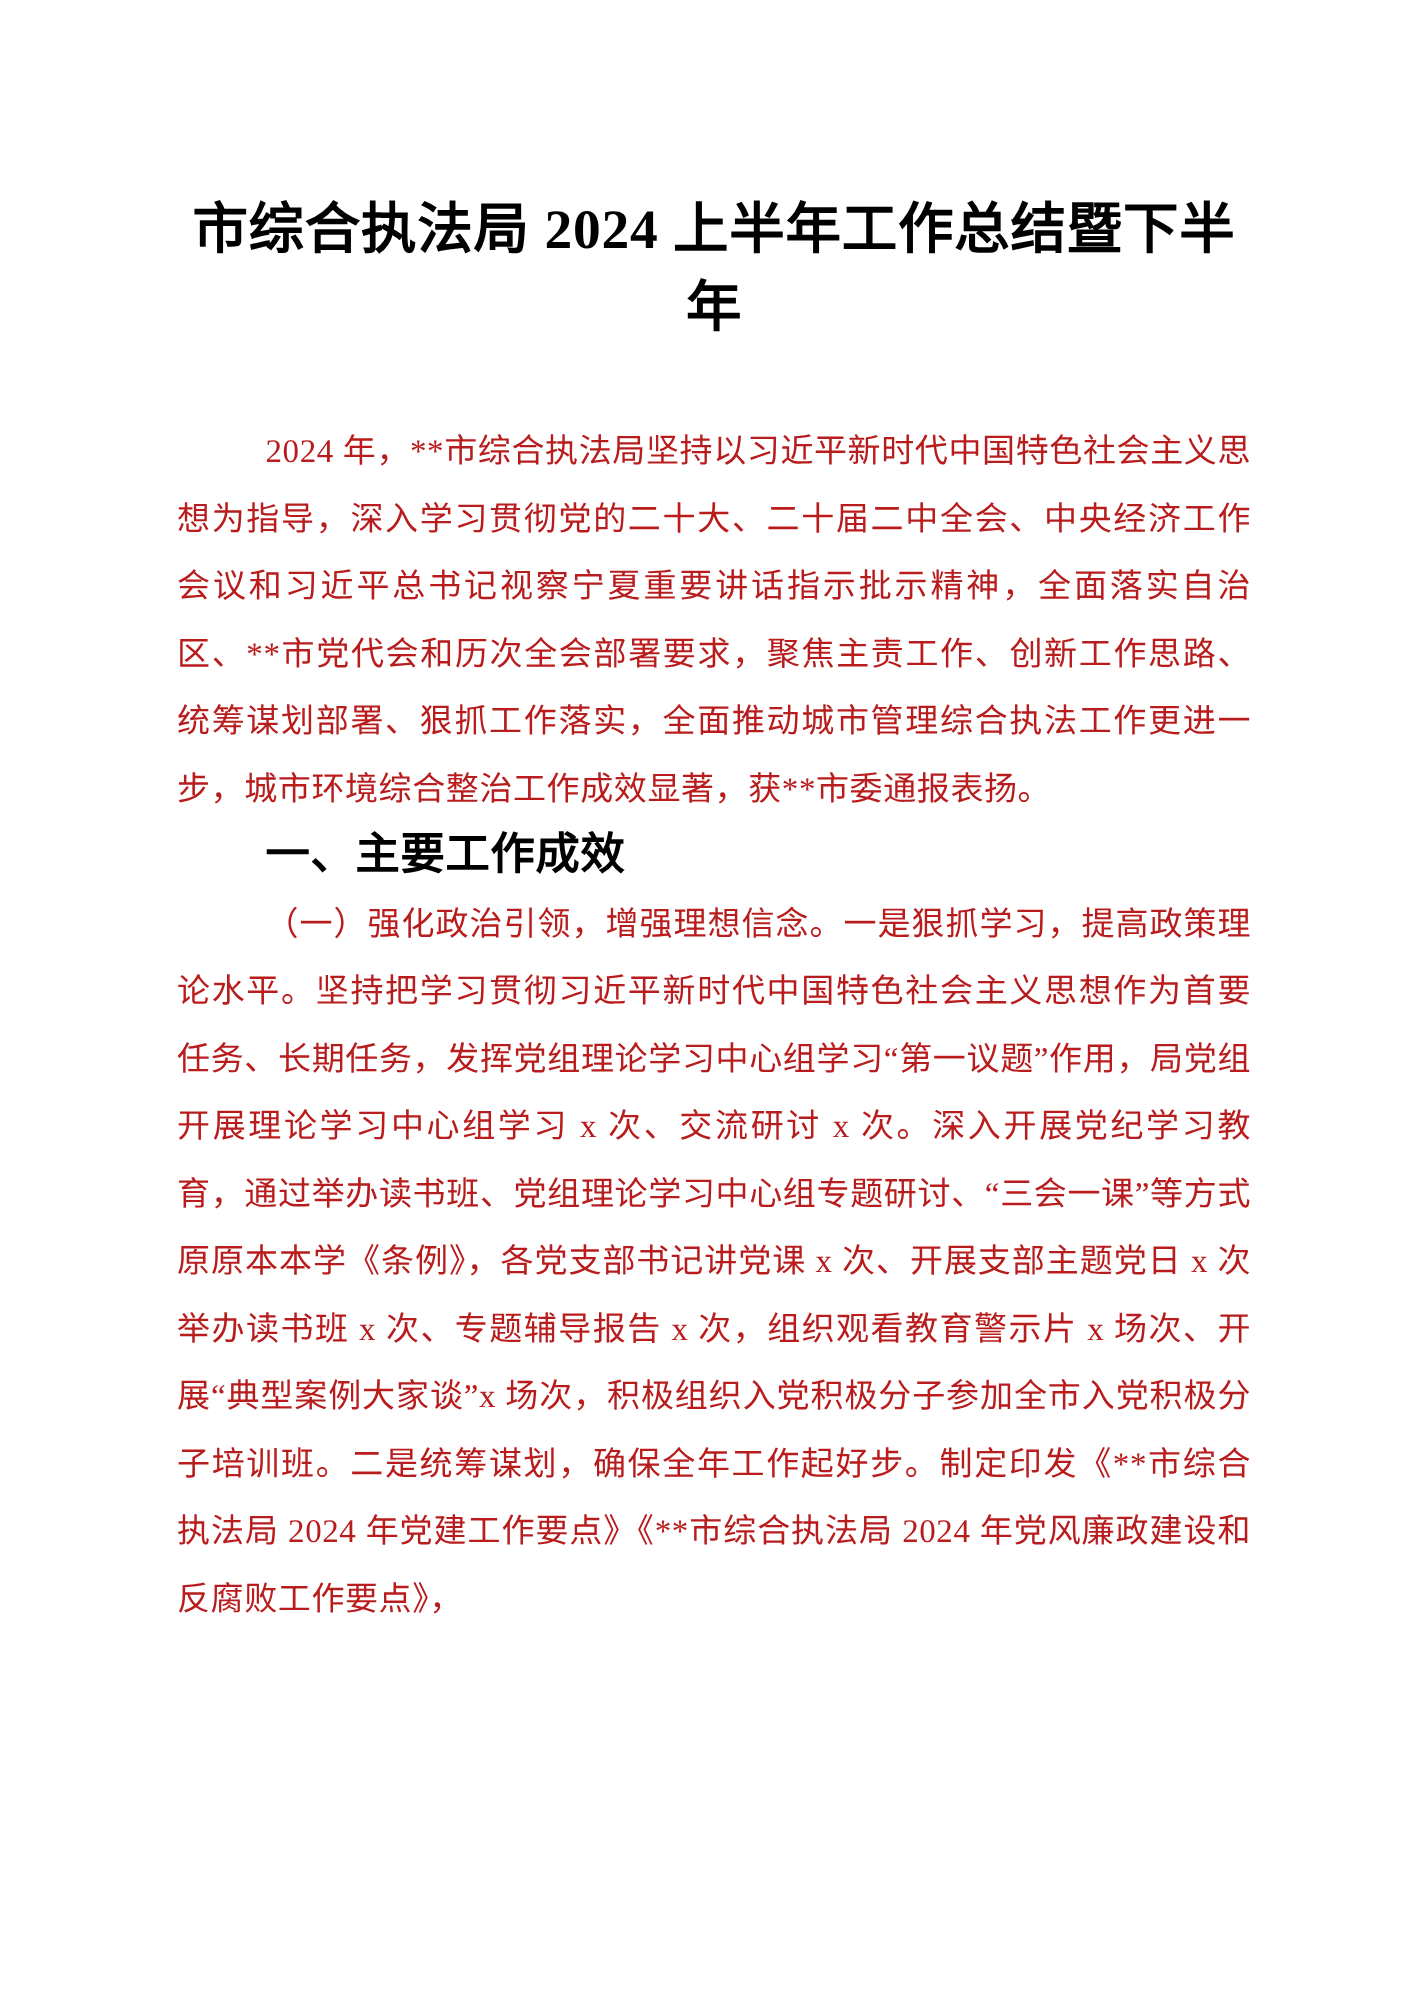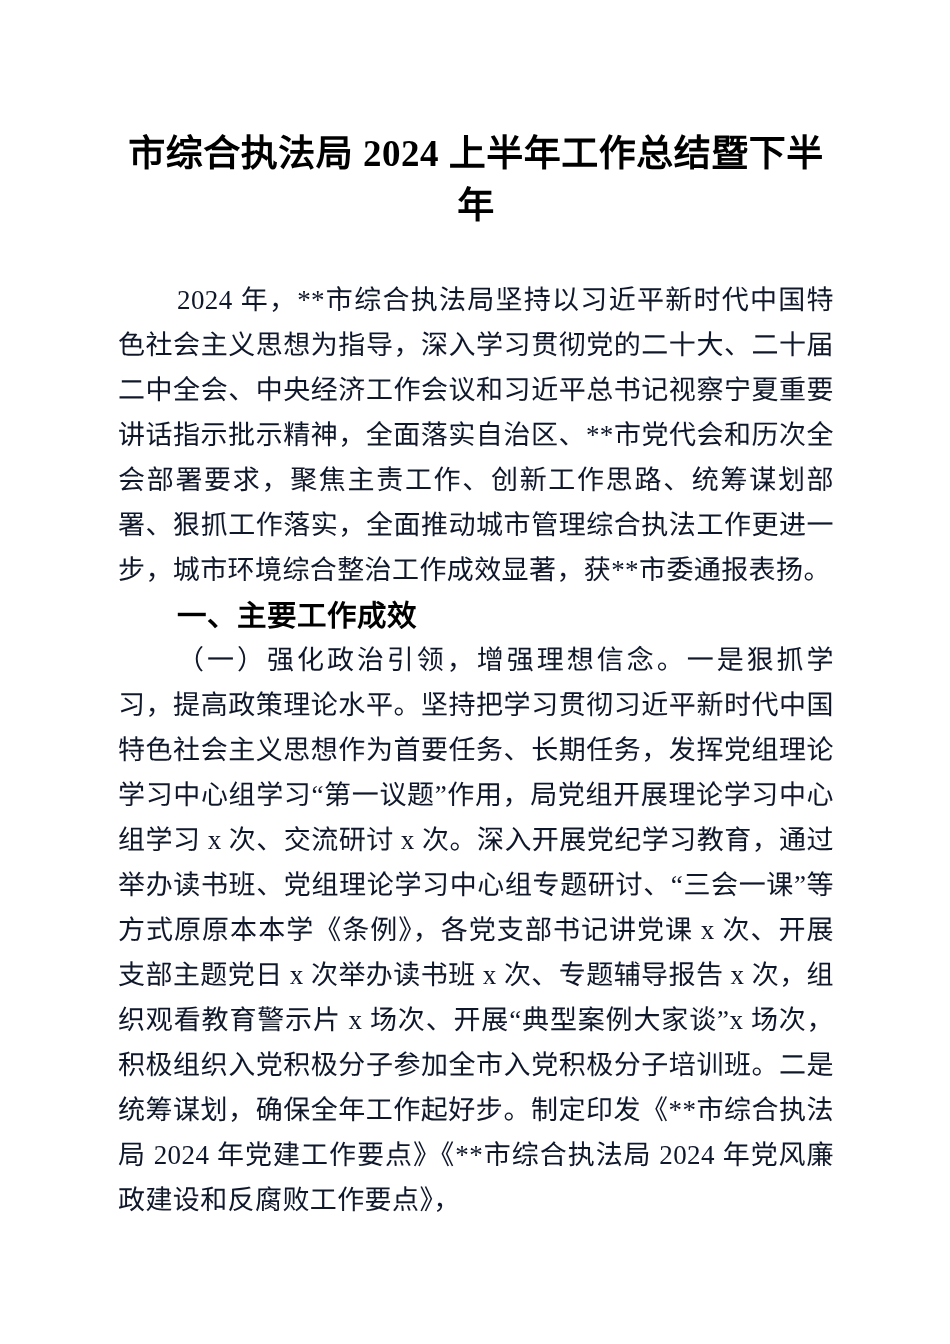--- a/index.html
+++ b/index.html
@@ -35,38 +35,38 @@
     color: #000000;
     text-align: center;
     margin: 0;
     padding-top: 128px;
     letter-spacing: 0.5px;
   }
 
   
   .body-para {
     font-family: "Liberation Serif", "DejaVu Serif", serif;
-    font-size: 27px;
+    font-size: 22px;
     line-height: 45px;
-    color: #0f172a;
+    color: #b91c1c;
     margin: 0;
     text-align: justify;
     text-align-last: left;
     text-indent: 59px;
     letter-spacing: 0.4px;
     word-break: break-all;
   }
 
   .para-gap-top {
     margin-top: 46px;
   }
 
   
   .section-heading {
-    font-family: Liberation Sans, sans-serif;
+    font-family: Liberation Serif, serif;
     font-weight: 700;
     font-size: 29.5px;
     line-height: 45px;
     color: #000000;
     margin: 0;
     text-indent: 59px;
     letter-spacing: 0.5px;
   }
 </style>
 </head>

